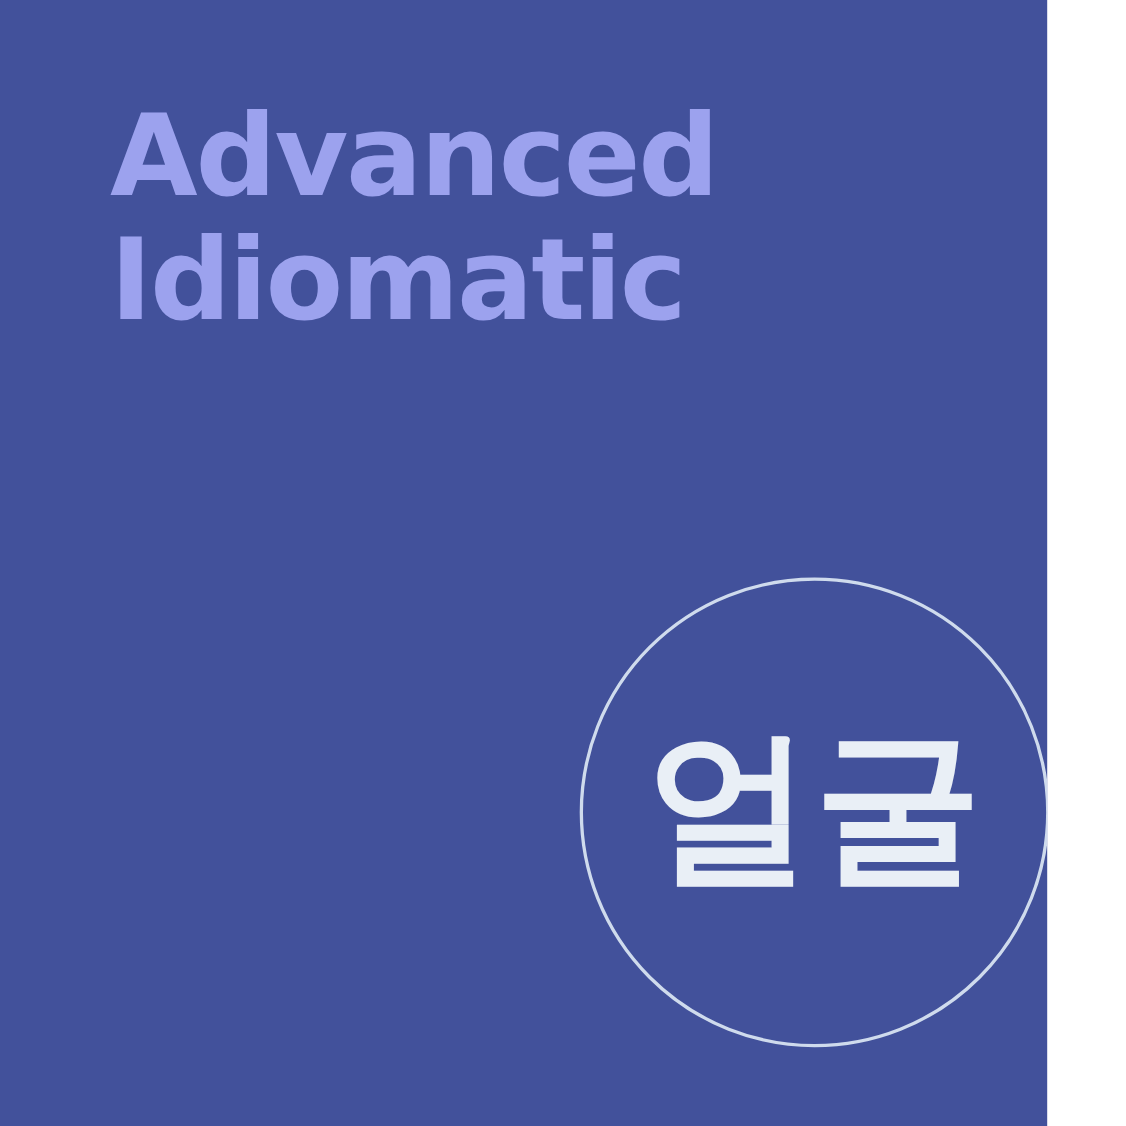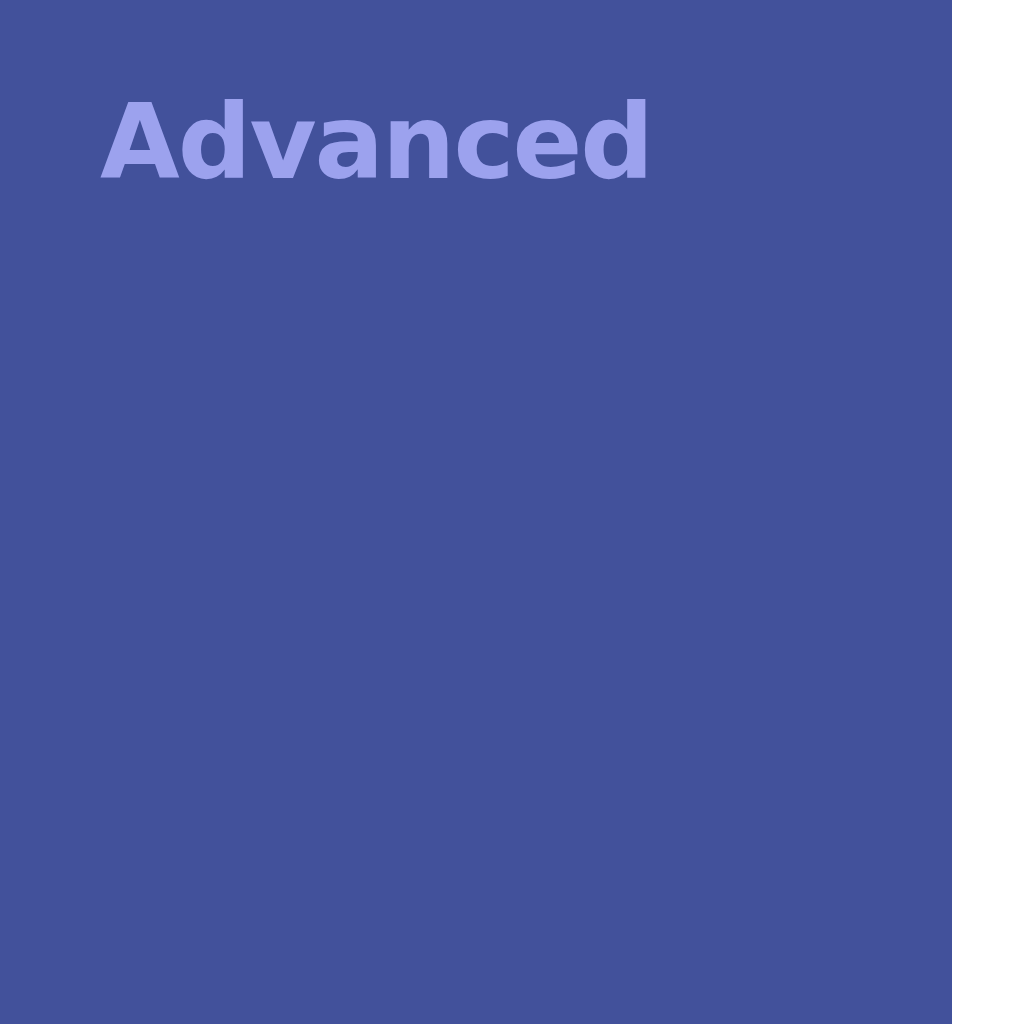--- a/index.html
+++ b/index.html
@@ -68,16 +68,20 @@
     top: -6px;
   }
 </style>
 </head>
 <body>
 
 <div id="card">
 
   <div id="title-block">
     <span class="title-line">Advanced</span>
+    <span class="title-line">Idiomatic</span>
   </div>
 
+  <div id="badge">
+    <span id="badge-term">얼굴</span>
+  </div>
 
 </div>
 
 </body></html>

